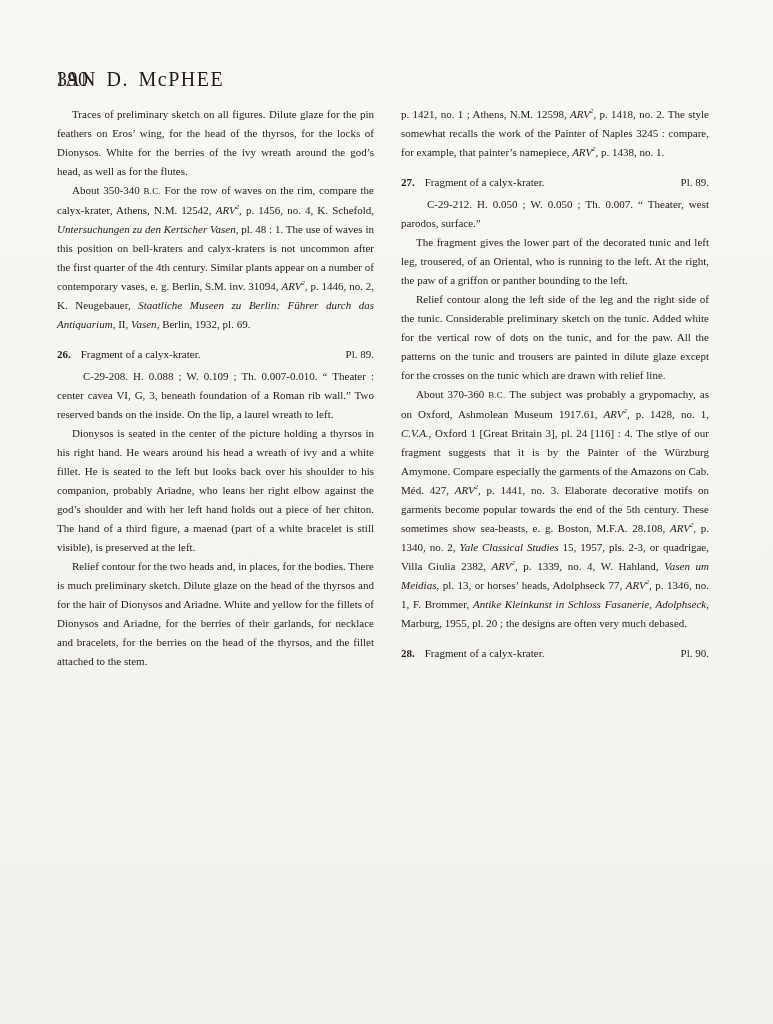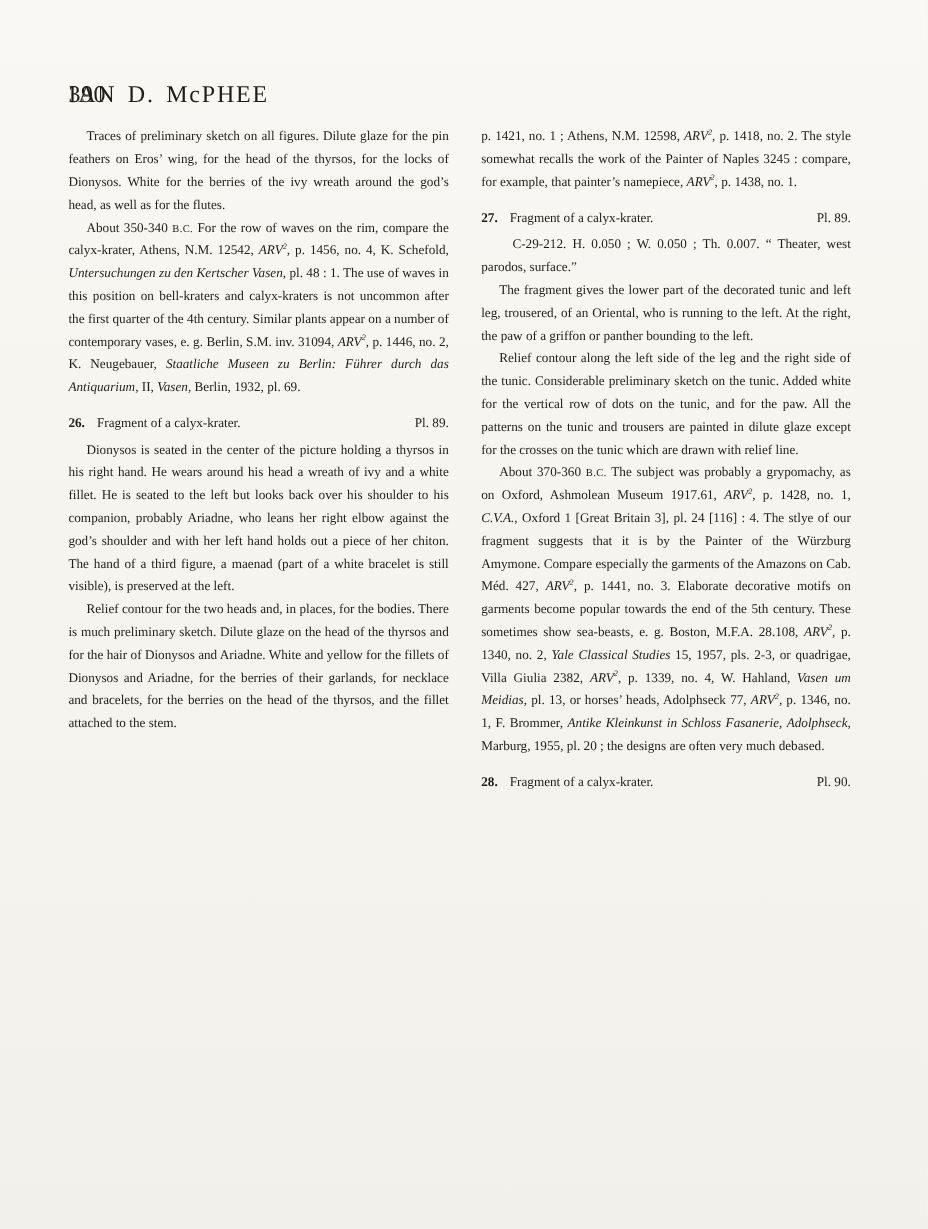--- a/index.html
+++ b/index.html
@@ -41,20 +41,21 @@
       <span class="running-head">IAN D. McPHEE</span>
     </header>
     <main class="columns">
       <div class="column column-left">
           <p class="para"><span>Traces of preliminary sketch on all figures. Dilute glaze for the pin feathers on Eros’ wing, for the head of the thyrsos, for the locks of Dionysos. White for the berries of the ivy wreath around the god’s head, as well as for the flutes.</span></p>
           <p class="para"><span>About 350-340 </span><span class="sc">B.C.</span><span> For the row of waves on the rim, compare the calyx-krater, Athens, N.M. 12542, </span><span class="it">ARV</span><sup class="it">2</sup><span>, p. 1456, no. 4, K. Schefold, </span><span class="it">Untersuchungen zu den Kertscher Vasen</span><span>, pl. 48 : 1. The use of waves in this position on bell-kraters and calyx-kraters is not uncommon after the first quarter of the 4th century. Similar plants appear on a number of contemporary vases, e. g. Berlin, S.M. inv. 31094, </span><span class="it">ARV</span><sup class="it">2</sup><span>, p. 1446, no. 2, K. Neugebauer, </span><span class="it">Staatliche Museen zu Berlin: Führer durch das Antiquarium</span><span>, II, </span><span class="it">Vasen</span><span>, Berlin, 1932, pl. 69.</span></p>
           <div class="entry-heading">
             <span><span class="entry-num">26.</span><span class="entry-title">Fragment of a calyx-krater.</span></span>
             <span class="entry-plate">Pl. 89.</span>
           </div>
+          <p class="para catalog"><span>C-29-208. H. 0.088 ; W. 0.109 ; Th. 0.007-0.010. “ Theater : center cavea VI, G, 3, beneath foundation of a Roman rib wall.” Two reserved bands on the inside. On the lip, a laurel wreath to left.</span></p>
           <p class="para"><span>Dionysos is seated in the center of the picture holding a thyrsos in his right hand. He wears around his head a wreath of ivy and a white fillet. He is seated to the left but looks back over his shoulder to his companion, probably Ariadne, who leans her right elbow against the god’s shoulder and with her left hand holds out a piece of her chiton. The hand of a third figure, a maenad (part of a white bracelet is still visible), is preserved at the left.</span></p>
           <p class="para"><span>Relief contour for the two heads and, in places, for the bodies. There is much preliminary sketch. Dilute glaze on the head of the thyrsos and for the hair of Dionysos and Ariadne. White and yellow for the fillets of Dionysos and Ariadne, for the berries of their garlands, for necklace and bracelets, for the berries on the head of the thyrsos, and the fillet attached to the stem.</span></p>
         </div>
       <div class="column column-right">
           <p class="para cont"><span>p. 1421, no. 1 ; Athens, N.M. 12598, </span><span class="it">ARV</span><sup class="it">2</sup><span>, p. 1418, no. 2. The style somewhat recalls the work of the Painter of Naples 3245 : compare, for example, that painter’s namepiece, </span><span class="it">ARV</span><sup class="it">2</sup><span>, p. 1438, no. 1.</span></p>
           <div class="entry-heading">
             <span><span class="entry-num">27.</span><span class="entry-title">Fragment of a calyx-krater.</span></span>
             <span class="entry-plate">Pl. 89.</span>
           </div>
           <p class="para catalog"><span>C-29-212. H. 0.050 ; W. 0.050 ; Th. 0.007. “ Theater, west parodos, surface.”</span></p>

